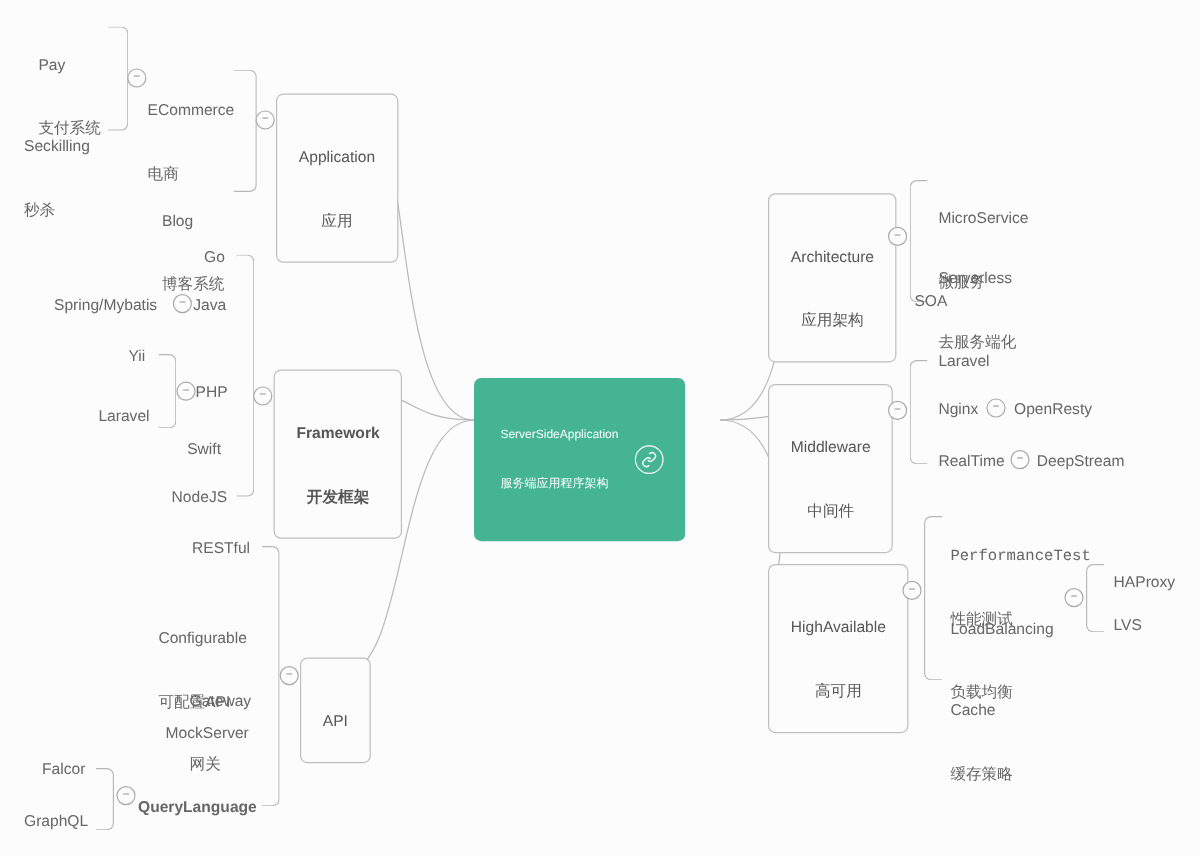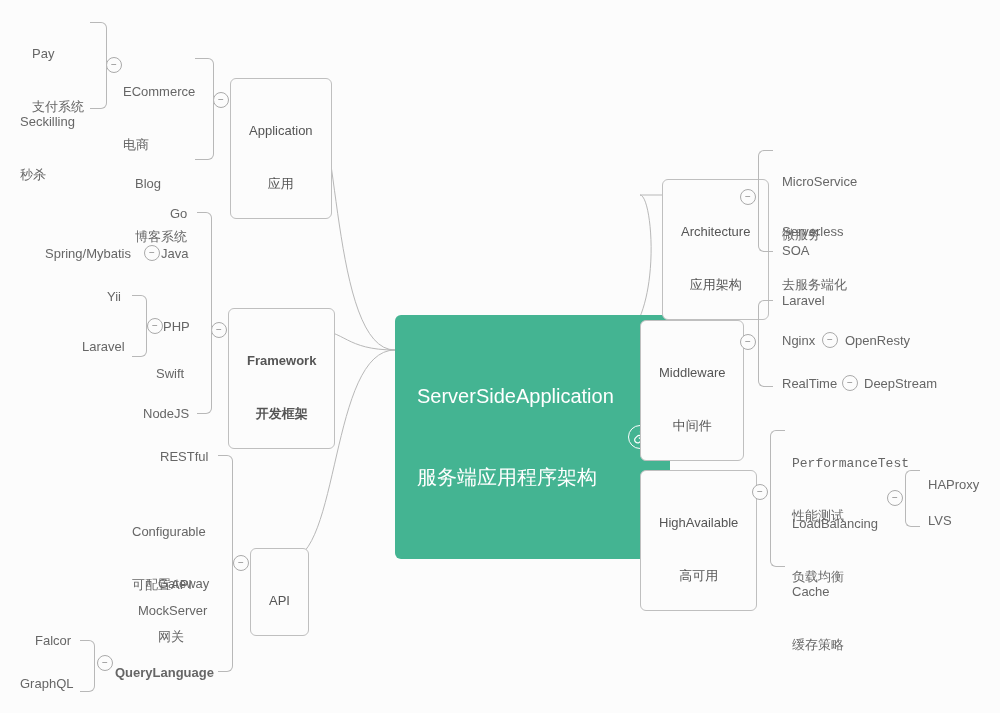--- a/index.html
+++ b/index.html
@@ -23,21 +23,21 @@
   .node {
     position: absolute;
     white-space: pre;
     line-height: 1.35;
   }
   .root {
     background: #44b492;
     color: #fff;
     border-radius: 6px;
     padding: 14px 18px 14px 22px;
-    font-size: 20px;
+    font-size: 10px;
     display: flex;
     align-items: center;
     gap: 14px;
   }
   .root .link-icon {
     width: 22px; height: 22px;
     border: 1.5px solid #fff;
     border-radius: 50%;
     display: flex; align-items: center; justify-content: center;
     font-size: 12px;
@@ -162,35 +162,35 @@
   <div>Gateway</div>
   <div>网关</div>
 </div>
 <div class="node leaf" style="left:138px; top:602px;">MockServer</div>
 <div class="node leaf" style="left:115px; top:664px;font-weight:bold;">QueryLanguage</div>
 <div class="toggle" style="left:105px; top:663px;">−</div>
 <div class="bracket left-open" style="left:80px; top:640px; width:14px; height:50px;"></div>
 <div class="node leaf" style="left:35px; top:632px;">Falcor</div>
 <div class="node leaf" style="left:20px; top:675px;">GraphQL</div>
 
-<div class="node box" style="left:640px; top:179px;margin-left:22px;">
+<div class="node box" style="left:640px; top:161px;">
   <div>Architecture</div>
   <div>应用架构</div>
 </div>
 <div class="toggle" style="left:748px; top:197px;">−</div>
 <div class="bracket right-open" style="left:758px; top:150px; width:14px; height:100px;"></div>
 <div class="node leaf" style="left:782px; top:138px;">
   <div>MicroService</div>
   <div>微服务</div>
 </div>
 <div class="node leaf" style="left:782px; top:188px;">
   <div>Serverless</div>
   <div>去服务端化</div>
 </div>
-<div class="node leaf" style="left:782px; top:242px;">SOA</div>
+<div class="node leaf" style="left:762px; top:242px;">SOA</div>
 
 <div class="node box" style="left:640px; top:320px;">
   <div>Middleware</div>
   <div>中间件</div>
 </div>
 <div class="toggle" style="left:748px; top:342px;">−</div>
 <div class="bracket right-open" style="left:758px; top:300px; width:14px; height:85px;"></div>
 <div class="node leaf" style="left:782px; top:292px;">Laravel</div>
 <div class="node leaf" style="left:782px; top:332px;">Nginx</div>
 <div class="toggle" style="left:830px; top:340px;">−</div>

